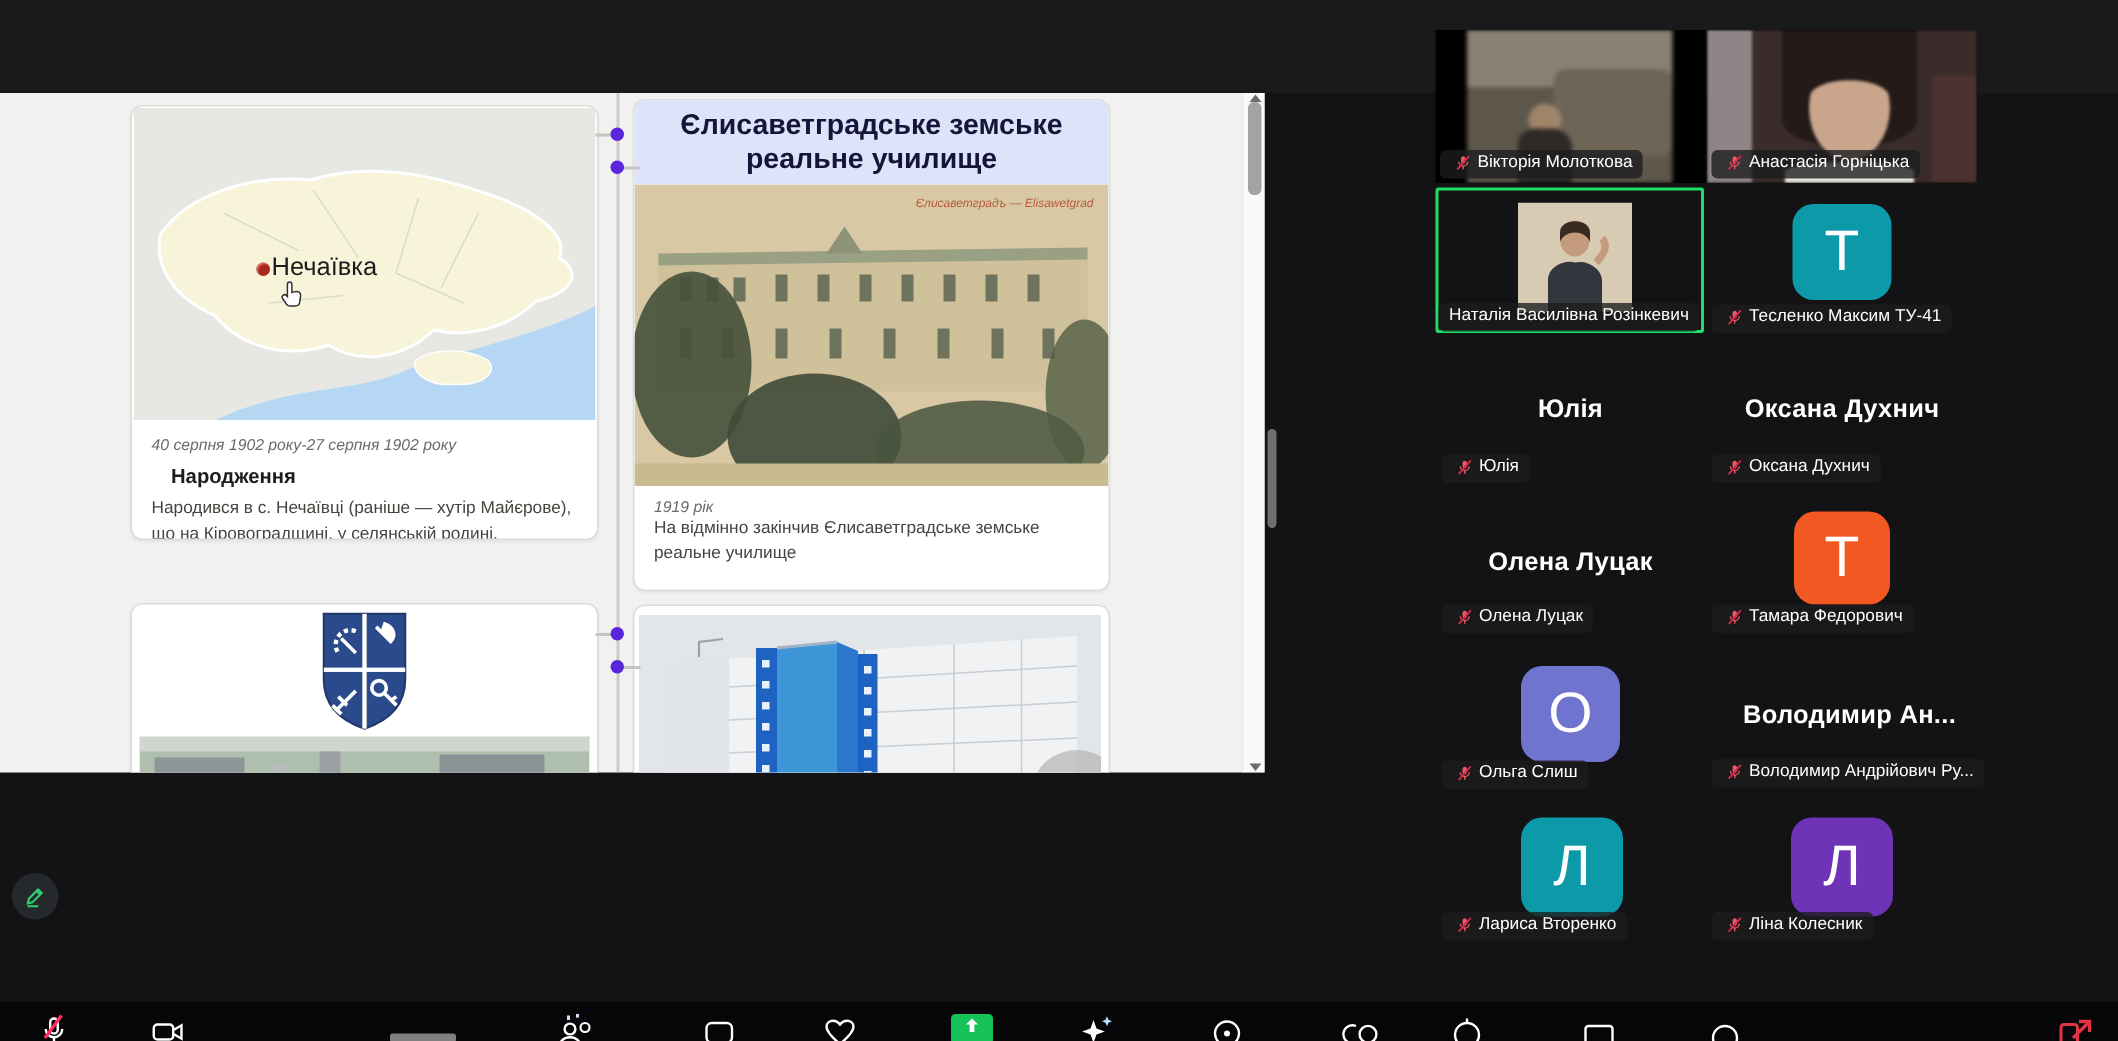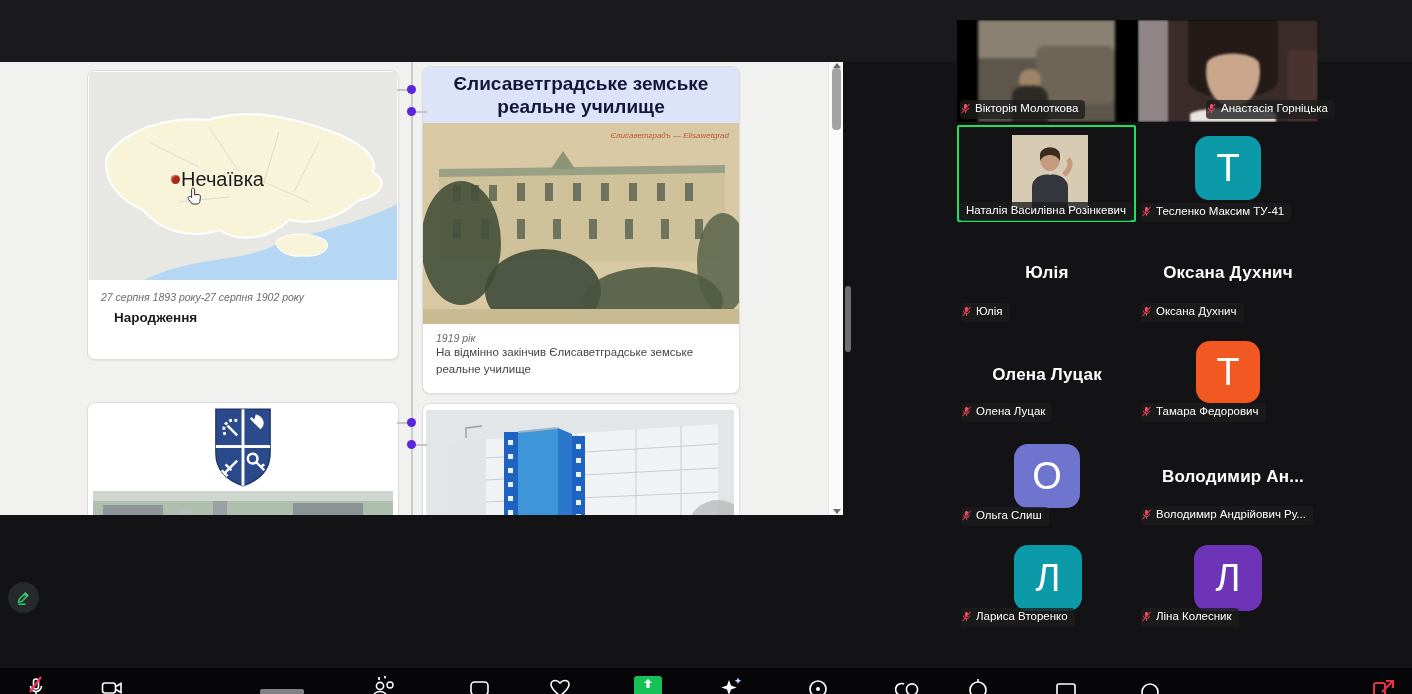--- a/index.html
+++ b/index.html
@@ -23,42 +23,42 @@
   .card4{left:422px;top:341px;width:316px;height:150px;}
   .card-body{padding:10px 13px 12px;}
   .ev-date{font-size:10.5px;font-style:italic;color:#6b6b68;}
   .ev-title{font-size:13.5px;font-weight:bold;color:#1d1d1b;margin:7px 13px 6px;}
   .ev-desc{font-size:11.5px;color:#45453f;line-height:1.5;}
   .card2-head{height:56px;background:#dde3f8;display:flex;align-items:center;justify-content:center;text-align:center;}
   .card2-title{font-size:19px;line-height:1.22;font-weight:bold;color:#15153a;padding:0 18px;}
   .photo-wrap{position:relative;width:316px;height:201px;}
   .photo-cap{position:absolute;right:10px;top:8px;font-size:8px;color:#b5452f;opacity:.85;font-style:italic;}
   .map-wrap{position:relative;width:308px;height:208px;margin:1px;}
-  .map-label{position:absolute;left:92px;top:96px;font-size:20px;color:#1c1c1c;font-family:"Liberation Sans",sans-serif;}
+  .map-label{position:absolute;left:92px;top:96px;font-size:17px;color:#1c1c1c;font-family:"Liberation Sans",sans-serif;}
   .map-dot{position:absolute;left:82px;top:103px;width:9px;height:9px;border-radius:50%;background:#a8281c;box-shadow:inset 1px 1px 1px #e0705f;}
   .map-cursor{position:absolute;left:98px;top:115px;}
   
   .doc-scroll{position:absolute;left:828px;top:0;width:15px;height:453px;background:#fafafa;border-left:1px solid #e8e8e6;}
   .doc-thumb{position:absolute;left:3px;top:6px;width:9px;height:62px;background:#a3a3a3;border-radius:4px;}
   .caret-up{position:absolute;left:4px;top:1px;width:0;height:0;border-left:4px solid transparent;border-right:4px solid transparent;border-bottom:5px solid #6b6b6b;}
   .caret-dn{position:absolute;left:4px;bottom:1px;width:0;height:0;border-left:4px solid transparent;border-right:4px solid transparent;border-top:5px solid #6b6b6b;}
   
   .win-thumb{position:absolute;left:845px;top:286px;width:6px;height:66px;background:#6f6f6f;border-radius:3px;}
   
   .annotate{position:absolute;left:8px;top:582px;width:31px;height:31px;border-radius:50%;background:#26292c;border:none;display:flex;align-items:center;justify-content:center;cursor:pointer;}
   
   .vframe{position:absolute;overflow:hidden;background:#000;}
   .active-border{position:absolute;left:957px;top:125px;width:175px;height:93px;border:2.5px solid #1fe065;border-radius:2px;}
   .avatar{position:absolute;border-radius:14px;display:flex;align-items:center;justify-content:center;color:#fff;font-size:38px;font-weight:500;}
   .av-teal{background:#0d9aa8;}
   .av-orange{background:#f15822;}
   .av-indigo{background:#6f74cf;}
   .av-purple{background:#6e34b8;}
   .big-name{position:absolute;color:#fff;font-weight:bold;font-size:17px;text-align:center;letter-spacing:.2px;}
-  .tile-label{position:absolute;display:flex;align-items:center;gap:4px;background:rgba(28,28,30,.78);border-radius:4px;padding:2px 7px 3px 0;color:#fff;font-size:11.5px;white-space:nowrap;line-height:1.2;}
+  .tile-label{position:absolute;display:flex;align-items:center;gap:4px;background:rgba(28,28,30,.78);border-radius:4px;padding:2px 7px 3px 10px;color:#fff;font-size:11.5px;white-space:nowrap;line-height:1.2;}
   .tile-label.nomic{padding-left:7px;}
   .tile-label svg{flex:0 0 auto;}
   
   .toolbar{position:absolute;left:0;top:668px;width:1412px;height:26px;background:#060608;overflow:hidden;}
   .tb-icon{position:absolute;top:8px;width:28px;height:24px;}
   .tb-pill{position:absolute;left:260px;top:21px;width:44px;height:6px;background:#808083;border-radius:2px;}
   .tb-share{position:absolute;left:634px;top:8px;width:28px;height:20px;background:#16c257;border-radius:3px;display:flex;justify-content:center;}
 </style>
 </head>
 <body>
@@ -78,22 +78,23 @@
         <path d="M60,70 L110,95 M120,55 L150,100 M190,60 L175,110 M230,70 L205,120 M90,130 L140,125 M175,110 L220,130" stroke="#dddacb" stroke-width="1" fill="none"></path>
         <path d="M188,168 C200,160 222,160 236,168 C244,176 232,186 214,184 C200,186 184,178 188,168 Z" fill="#f7f4da" stroke="#ffffff"></path>
       </svg>
       <span class="map-dot"></span>
       <span class="map-label">Нечаївка</span>
       <svg class="map-cursor" width="16" height="18" viewBox="0 0 16 18">
         <path d="M6,1 C7,1 7.6,1.7 7.6,2.6 L7.6,8 L9,7.6 C12,6.8 13.6,8 13.4,10.2 L12.8,14.5 C12.6,16 11.6,17 10,17 L6.4,17 C5.4,17 4.6,16.6 4,15.8 L1.4,12 C.8,11.2 1,10.2 1.8,9.7 C2.5,9.3 3.4,9.4 4,10 L4.6,10.7 L4.6,2.6 C4.6,1.7 5.1,1 6,1 Z" fill="#ffffff" stroke="#333" stroke-width="1"></path>
       </svg>
     </div>
     <div class="card-body">
-      <div class="ev-date">27 серпня 1893 року-27 серпня 1902 року</div>
+      <div class="ev-date">40 серпня 1902 року-27 серпня 1902 року</div>
       <div class="ev-title">Народження</div>
+      <div class="ev-desc">Народився в с. Нечаївці (раніше — хутір Майєрове), що на Кіровоградщині, у селянській родині.</div>
     </div>
   </div>
 
   <div class="card card2">
     <div class="card2-head">
       <div class="card2-title">Єлисаветградське земське реальне училище</div>
     </div>
     <div class="photo-wrap">
       <svg width="316" height="201" viewBox="0 0 316 201">
         <rect width="316" height="201" fill="#d8c8a4"></rect>
@@ -253,21 +254,21 @@
   <svg width="180" height="102" viewBox="0 0 180 102" style="filter:blur(1px);">
     <rect width="180" height="102" fill="#3a2c2b"></rect>
     <rect x="0" y="0" width="30" height="102" fill="#8f8486"></rect>
     <rect x="150" y="30" width="30" height="72" fill="#4a3230"></rect>
     <path d="M50,0 L140,0 L140,60 C140,70 120,78 95,78 C70,78 50,70 50,60 Z" fill="#241a18"></path>
     <ellipse cx="95" cy="52" rx="27" ry="35" fill="#c9a58c"></ellipse>
     <path d="M68,30 C72,12 118,12 122,30 L122,44 C116,30 74,30 68,44 Z" fill="#241a18"></path>
     <path d="M52,102 L52,94 C60,86 130,86 138,94 L138,102 Z" fill="#e8e4df"></path>
   </svg>
 </div>
-<div class="tile-label" style="left:1206px;top:100px;">
+<div class="tile-label" style="left:1141px;top:100px;">
   <svg width="11" height="11" viewBox="0 0 12 12">
       <path d="M6 1.2c-.9 0-1.6.7-1.6 1.6v2.4c0 .9.7 1.6 1.6 1.6s1.6-.7 1.6-1.6V2.8C7.6 1.9 6.9 1.2 6 1.2z" fill="#e8596a"></path>
       <path d="M2.8 5.2c0 1.8 1.4 3.2 3.2 3.2s3.2-1.4 3.2-3.2" stroke="#e8596a" fill="none"></path>
       <line x1="6" y1="8.4" x2="6" y2="10.8" stroke="#e8596a"></line>
       <line x1="1.6" y1="11" x2="10.4" y2="1" stroke="#d22b47" stroke-width="1.4"></line>
     </svg>
   <span>Анастасія Горніцька</span>
 </div>
 
 <div class="active-border">

